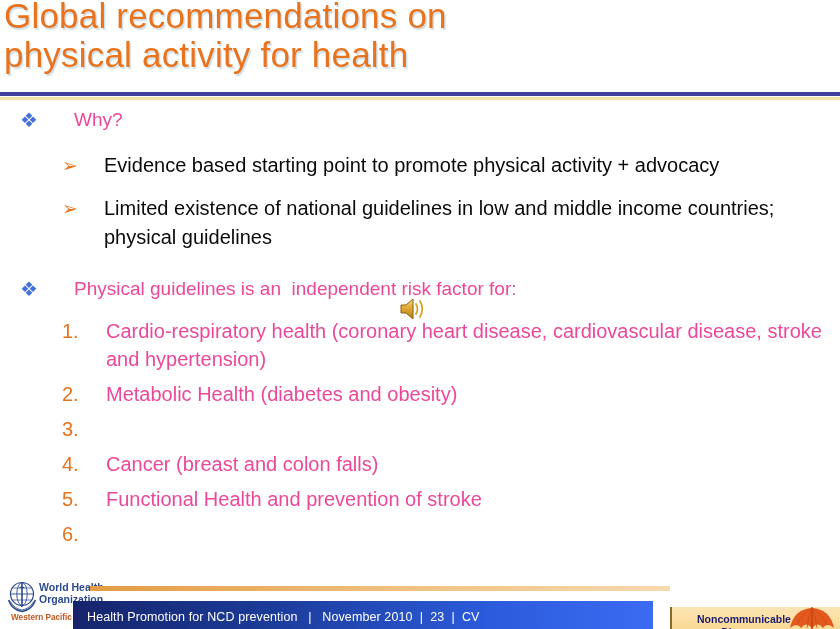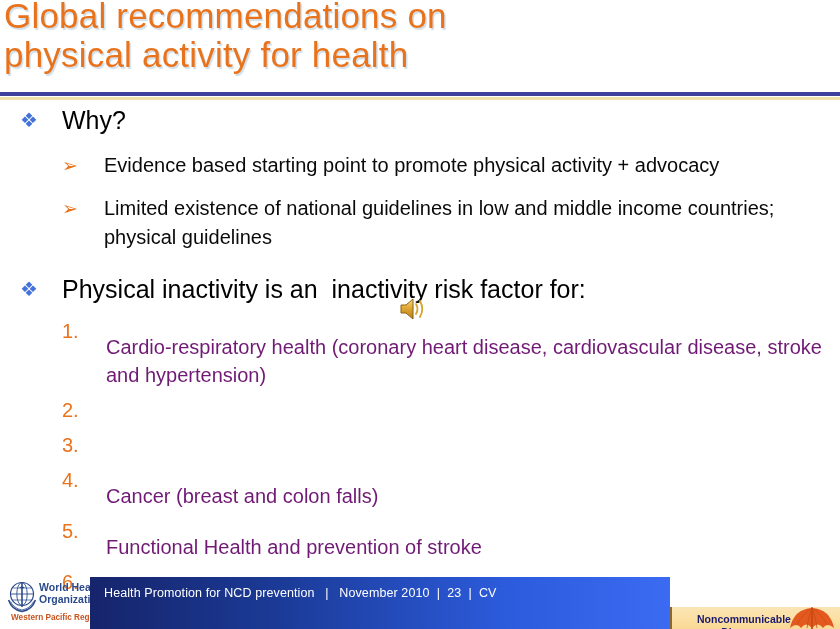--- a/index.html
+++ b/index.html
@@ -67,24 +67,25 @@
     flex: 0 0 auto;
     width: 42px;
     color: #4472D8;
     font-size: 20px;
     line-height: 34px;
     text-align: left;
     padding-left: 2px;
   }
   .lvl1 .txt {
     flex: 1 1 auto;
-    font-size: 25px;
+    font-size: 19px;
     line-height: 34px;
-    color: #000000;
+    color: #ec4899;
     white-space: pre-wrap;
+    margin-left: 12px;
   }
 
   .lvl2 {
     display: flex;
     align-items: flex-start;
     padding: 0 8px 0 62px;
     margin-bottom: 8px;
   }
   .lvl2 .bullet {
     flex: 0 0 auto;
@@ -110,22 +111,21 @@
     flex: 0 0 auto;
     width: 44px;
     color: #E8731C;
     font-size: 20px;
     line-height: 28px;
   }
   .lvl-num .txt {
     flex: 1 1 auto;
     font-size: 20px;
     line-height: 28px;
-    color: #701a75;
-    margin-top: 16px;
+    color: #ec4899;
   }
 
   .gap-a { height: 12px; }
   .gap-b { height: 9px; }
   .gap-c { height: 6px; }
 
   
   .speaker-icon {
     position: absolute;
     left: 398px;
@@ -175,24 +175,24 @@
     font-size: 8.2px;
     font-weight: bold;
     line-height: 11px;
     margin-top: 7px;
     margin-left: -28px;
     white-space: nowrap;
   }
 
   .footer-bar {
     position: absolute;
-    left: 90px;
+    left: 73px;
     bottom: 0;
     width: 580px;
-    height: 52px;
+    height: 28px;
     background: linear-gradient(to right, #16246B 0%, #1B3A96 32%, #2C5BDC 72%, #3B6BF2 100%);
     text-decoration: underline;
   }
   .footer-bar-top {
     position: absolute;
     left: 90px;
     bottom: 38px;
     width: 580px;
     height: 5px;
     background: linear-gradient(to right, #E49B44 0%, #F0C280 55%, #F6D9AE 100%);
@@ -271,32 +271,33 @@
 
   <div class="lvl2">
     <span class="bullet">➢</span>
     <span class="txt">Limited existence of national guidelines in low and middle income countries; physical guidelines</span>
   </div>
 
   <div class="gap-a"></div>
 
   <div class="lvl1">
     <span class="bullet">❖</span>
-    <span class="txt">Physical inactivity is an  inactivity risk factor for:</span>
+    <span class="txt">Physical guidelines is an  independent risk factor for:</span>
   </div>
 
   <div class="gap-b"></div>
 
   <div class="lvl-num">
     <span class="bullet">1.</span>
     <span class="txt">Cardio-respiratory health (coronary heart disease, cardiovascular disease, stroke and hypertension)</span>
   </div>
 
   <div class="lvl-num">
     <span class="bullet">2.</span>
+    <span class="txt">Metabolic Health (diabetes and obesity)</span>
   </div>
 
   <div class="lvl-num">
     <span class="bullet">3.</span>
   </div>
 
   <div class="lvl-num">
     <span class="bullet">4.</span>
     <span class="txt">Cancer (breast and colon falls)</span>
   </div>

